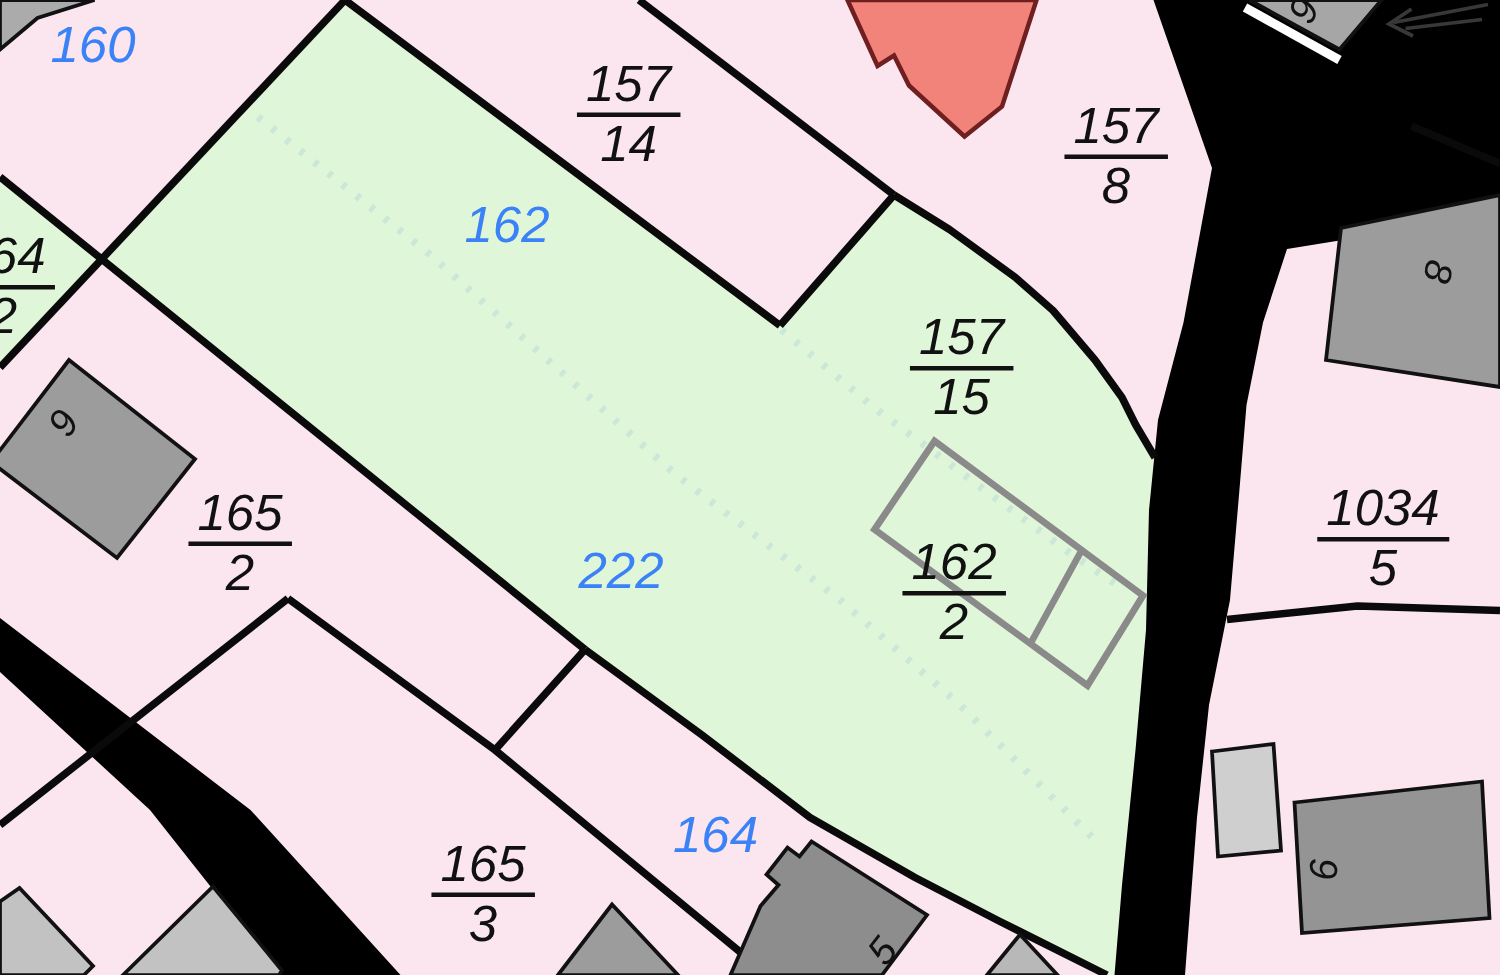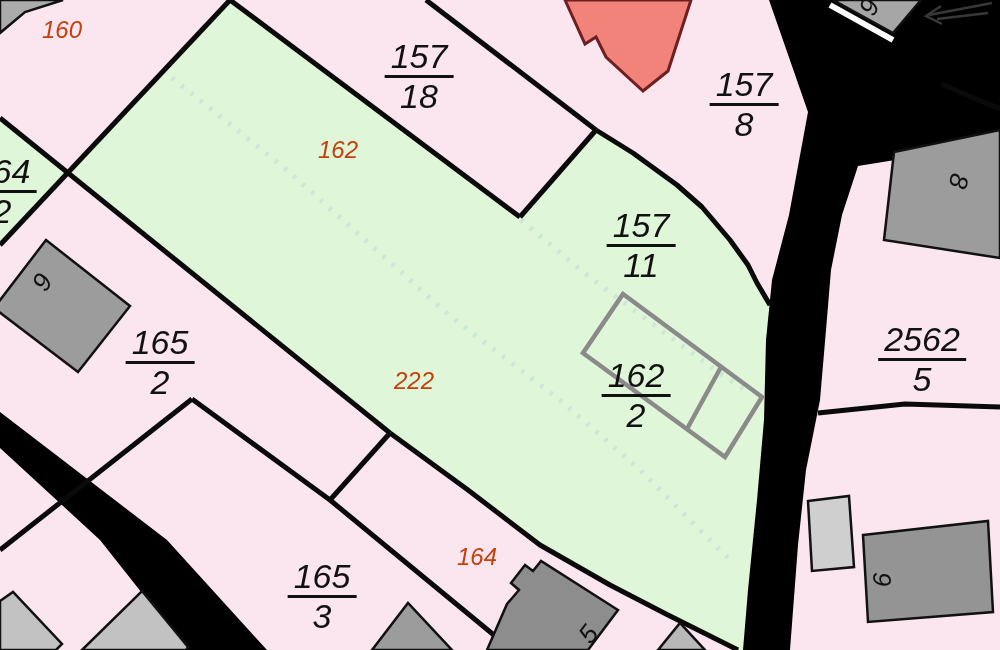--- a/index.html
+++ b/index.html
@@ -1,21 +1,21 @@
 <!DOCTYPE html>
 <html><head>
 <meta charset="utf-8">
 <style>
   html,body{margin:0;padding:0;background:#fff;}
   #stage{position:relative;width:1000px;height:650px;overflow:hidden;
          font-family:"Liberation Sans",sans-serif;}
   #map-svg{position:absolute;left:0;top:0;}
   #label-layer{position:absolute;left:0;top:0;width:100%;height:100%;pointer-events:none;}
-  .plabel{position:absolute;font-style:italic;font-size:24px;line-height:34px;
-          color:#c2410c;white-space:nowrap;transform:translate(-50%,-50%);}
+  .plabel{position:absolute;font-style:italic;font-size:34px;line-height:34px;
+          color:#3b82f6;white-space:nowrap;transform:translate(-50%,-50%);}
   .frac{position:absolute;display:flex;flex-direction:column;align-items:center;
         font-style:italic;font-size:34px;line-height:35px;color:#111;
         transform:translate(-50%,-37px);}
   .frac .num{border-bottom:3px solid #111;padding:0 6px 1px;white-space:nowrap;}
   .frac .den{padding-top:1px;white-space:nowrap;}
   .blabel{position:absolute;font-style:italic;font-size:26px;line-height:26px;
           color:#111;white-space:nowrap;}
 </style>
 </head>
 <body>
@@ -57,46 +57,46 @@
       <polygon points="623,294 762,397 725,457 583,353" fill="none" stroke="#8a8a8a" stroke-width="4.5"></polygon>
       <polyline points="687,429 721,367" fill="none" stroke="#8a8a8a" stroke-width="4.5"></polyline>
       <line x1="992" y1="3" x2="929" y2="15" stroke="#383838" stroke-width="2.5"></line>
       <line x1="988" y1="13" x2="937" y2="19" stroke="#383838" stroke-width="2.5"></line>
       <polyline points="941,6 926,16 942,24" fill="none" stroke="#383838" stroke-width="2.5"></polyline>
     </svg>
   <div id="label-layer">
       <div class="plabel" style="left: 62px; top: 30px;">160</div>
       <div class="frac" style="left: 419px; top: 76px;">
         <div class="num">157</div>
-        <div class="den">18</div>
+        <div class="den">14</div>
       </div>
       <div class="frac" style="left: 744px; top: 104px;">
         <div class="num">157</div>
         <div class="den">8</div>
       </div>
       <div class="frac" style="left: 2px; top: 191px;">
         <div class="num">164</div>
         <div class="den">2</div>
       </div>
       <div class="plabel" style="left: 338px; top: 150px;">162</div>
       <div class="frac" style="left: 641px; top: 245px;">
         <div class="num">157</div>
-        <div class="den">11</div>
+        <div class="den">15</div>
       </div>
       <div class="frac" style="left: 160px; top: 362px;">
         <div class="num">165</div>
         <div class="den">2</div>
       </div>
       <div class="plabel" style="left: 414px; top: 381px;">222</div>
       <div class="frac" style="left: 636px; top: 395px;">
         <div class="num">162</div>
         <div class="den">2</div>
       </div>
       <div class="frac" style="left: 922px; top: 359px;">
-        <div class="num">2562</div>
+        <div class="num">1034</div>
         <div class="den">5</div>
       </div>
       <div class="frac" style="left: 322px; top: 596px;">
         <div class="num">165</div>
         <div class="den">3</div>
       </div>
       <div class="plabel" style="left: 477px; top: 557px;">164</div>
       <div class="blabel" style="left: 869px; top: 7px; transform: translate(-50%, -50%) rotate(-63deg);">9</div>
       <div class="blabel" style="left: 959px; top: 181px; transform: translate(-50%, -50%) rotate(103deg);">8</div>
       <div class="blabel" style="left: 42px; top: 282px; transform: translate(-50%, -50%) rotate(-58deg);">9</div>

